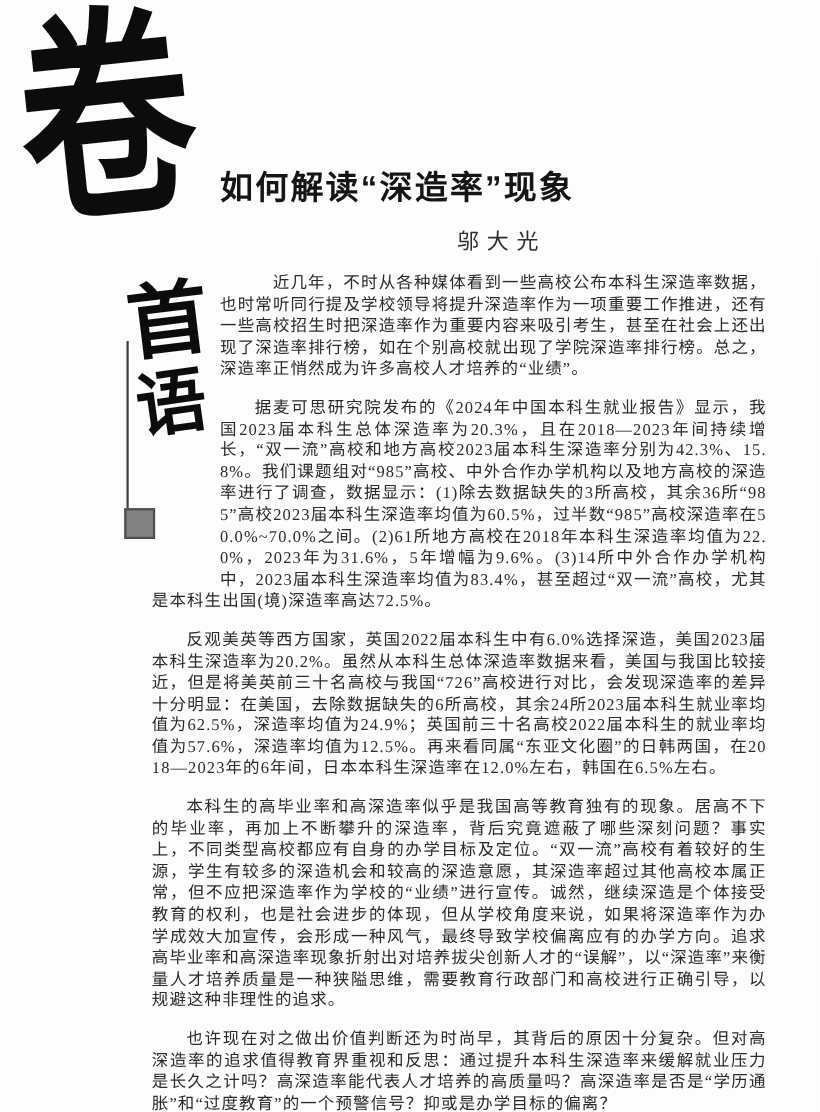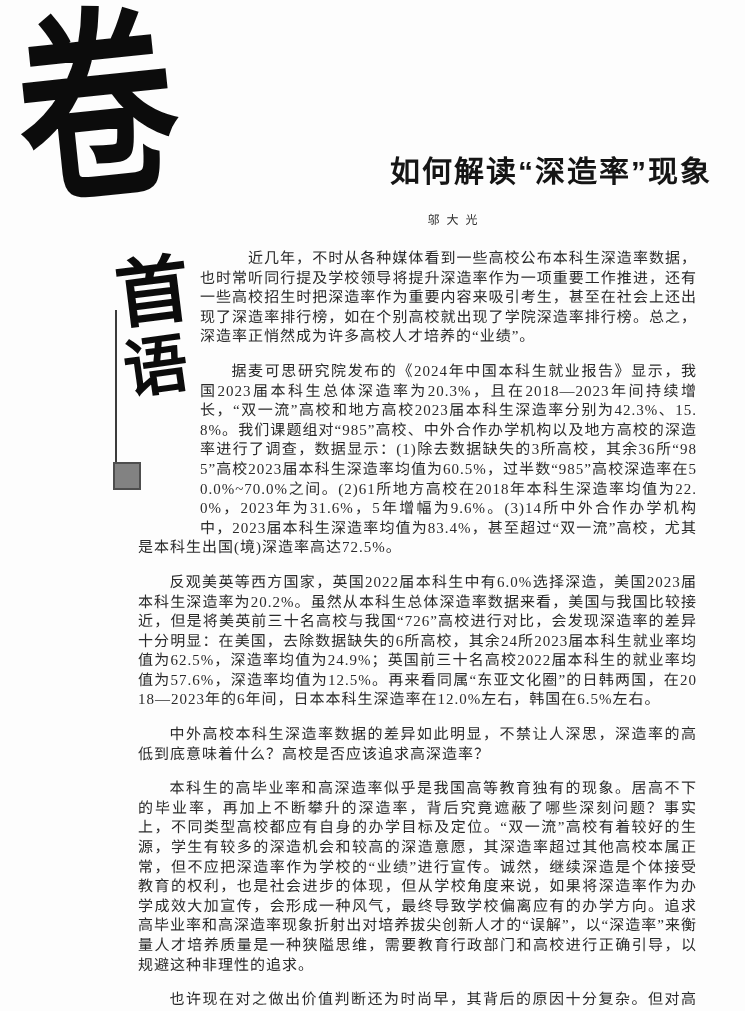--- a/index.html
+++ b/index.html
@@ -82,27 +82,27 @@
     width: 77px;
     height: 528px;
   }
   .page-title {
     margin: 152px 0 0 0;
     font-family: "Liberation Sans", "DejaVu Sans", sans-serif;
     font-weight: 600;
     font-size: 30px;
     line-height: 40px;
     letter-spacing: 2px;
-    text-align: right;
+    text-align: left;
     color: #151515;
   }
   .author {
     margin-top: 16px;
     text-align: center;
-    font-size: 12px;
+    font-size: 20px;
     line-height: 24px;
     letter-spacing: 7px;
     color: #2e2e2e;
   }
   .body-text {
     margin-top: 17px;
     color: #2a2a2a;
   }
   .body-text p {
     margin: 15px;
@@ -143,20 +143,19 @@
     <div class="cal-spacer"></div>
 
     <h1 class="page-title">如何解读“深造率”现象</h1>
 
     <div class="author">邬大光</div>
 
     <div class="body-text">
       <p class="p-first">近几年，不时从各种媒体看到一些高校公布本科生深造率数据，也时常听同行提及学校领导将提升深造率作为一项重要工作推进，还有一些高校招生时把深造率作为重要内容来吸引考生，甚至在社会上还出现了深造率排行榜，如在个别高校就出现了学院深造率排行榜。总之，深造率正悄然成为许多高校人才培养的“业绩”。</p>
       <p>据麦可思研究院发布的《2024年中国本科生就业报告》显示，我国2023届本科生总体深造率为20.3%，且在2018—2023年间持续增长，“双一流”高校和地方高校2023届本科生深造率分别为42.3%、15.8%。我们课题组对“985”高校、中外合作办学机构以及地方高校的深造率进行了调查，数据显示：(1)除去数据缺失的3所高校，其余36所“985”高校2023届本科生深造率均值为60.5%，过半数“985”高校深造率在50.0%~70.0%之间。(2)61所地方高校在2018年本科生深造率均值为22.0%，2023年为31.6%，5年增幅为9.6%。(3)14所中外合作办学机构中，2023届本科生深造率均值为83.4%，甚至超过“双一流”高校，尤其是本科生出国(境)深造率高达72.5%。</p>
       <p>反观美英等西方国家，英国2022届本科生中有6.0%选择深造，美国2023届本科生深造率为20.2%。虽然从本科生总体深造率数据来看，美国与我国比较接近，但是将美英前三十名高校与我国“726”高校进行对比，会发现深造率的差异十分明显：在美国，去除数据缺失的6所高校，其余24所2023届本科生就业率均值为62.5%，深造率均值为24.9%；英国前三十名高校2022届本科生的就业率均值为57.6%，深造率均值为12.5%。再来看同属“东亚文化圈”的日韩两国，在2018—2023年的6年间，日本本科生深造率在12.0%左右，韩国在6.5%左右。</p>
-      <p>中外高校本科生深造率数据的差异如此明显，不禁让人深思，深造率的高低到底意味着什么？高校是否应该追求高深造率？</p>
       <p>本科生的高毕业率和高深造率似乎是我国高等教育独有的现象。居高不下的毕业率，再加上不断攀升的深造率，背后究竟遮蔽了哪些深刻问题？事实上，不同类型高校都应有自身的办学目标及定位。“双一流”高校有着较好的生源，学生有较多的深造机会和较高的深造意愿，其深造率超过其他高校本属正常，但不应把深造率作为学校的“业绩”进行宣传。诚然，继续深造是个体接受教育的权利，也是社会进步的体现，但从学校角度来说，如果将深造率作为办学成效大加宣传，会形成一种风气，最终导致学校偏离应有的办学方向。追求高毕业率和高深造率现象折射出对培养拔尖创新人才的“误解”，以“深造率”来衡量人才培养质量是一种狭隘思维，需要教育行政部门和高校进行正确引导，以规避这种非理性的追求。</p>
       <p>也许现在对之做出价值判断还为时尚早，其背后的原因十分复杂。但对高深造率的追求值得教育界重视和反思：通过提升本科生深造率来缓解就业压力是长久之计吗？高深造率能代表人才培养的高质量吗？高深造率是否是“学历通胀”和“过度教育”的一个预警信号？抑或是办学目标的偏离？</p>
     </div>
 
   </div>
 
 </div>
 
 </body></html>

